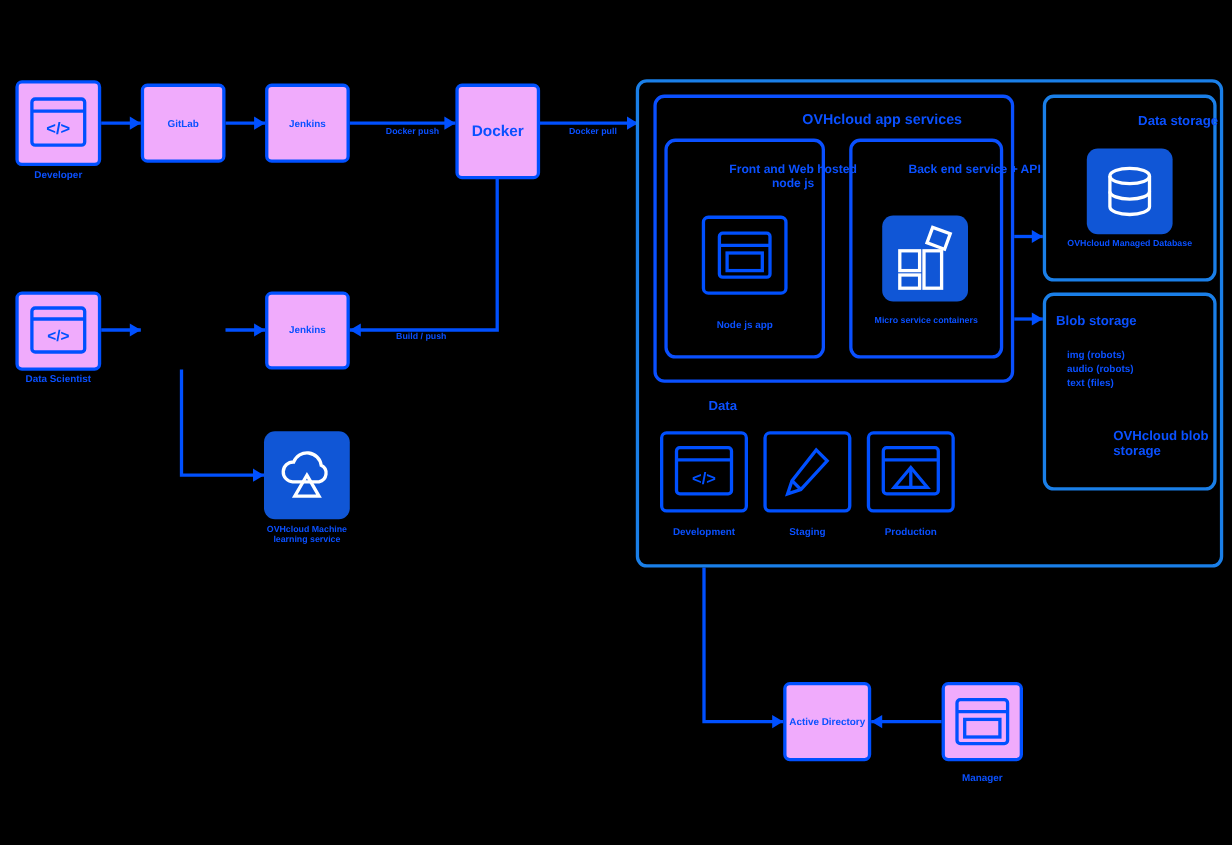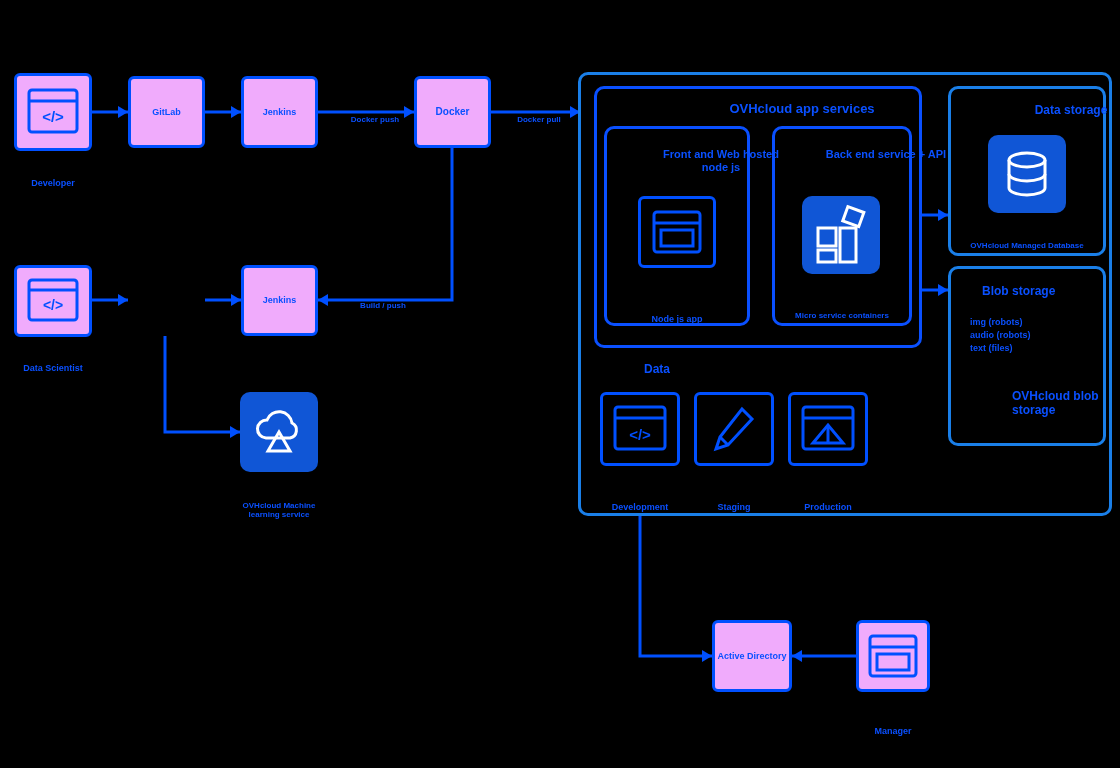--- a/index.html
+++ b/index.html
@@ -5,21 +5,21 @@
   html,body{margin:0;padding:0;background:#000;}
   body{width:1120px;height:768px;position:relative;overflow:hidden;
        font-family:"Liberation Sans",sans-serif;}
   #canvas{position:absolute;left:0;top:0;width:1120px;height:768px;}
 
   .node{position:absolute;box-sizing:border-box;border:3px solid #0050ff;
         border-radius:6px;display:flex;align-items:center;justify-content:center;
         color:#0a50ff;font-weight:bold;text-align:center;line-height:1.12;}
   .node.plain{background:#f0abfc;}
   .cap{position:absolute;color:#0a50ff;font-weight:bold;text-align:center;
-       line-height:1.12;margin-top:24px;}
+       line-height:1.12;}
   .panel{position:absolute;box-sizing:border-box;border:3px solid #1a7fe8;
          border-radius:10px;background:transparent;}
   .panel.thick{border:3px solid #0a50ff;}
   .panel-title{position:absolute;color:#0a50ff;font-weight:bold;text-align:center;
                line-height:1.15;padding-left:44px;}
   .edgelbl{position:absolute;color:#0a50ff;font-weight:bold;font-size:8px;
            text-align:center;line-height:1.1;}
   .iconbox{position:absolute;box-sizing:border-box;border:3px solid #0050ff;
            border-radius:6px;}
   .filled{position:absolute;box-sizing:border-box;background:#1056d6;
@@ -78,21 +78,21 @@
     <text x="26" y="34" font-size="15" fill="#0050ff" text-anchor="middle" font-family="Liberation Sans, sans-serif" font-weight="bold">&lt;/&gt;</text>
   </svg>
   <div class="cap" style="left:14px;top:154px;width:78px;font-size:9px;">Developer</div>
 
   <div class="node plain" style="left:128px;top:76px;width:77px;height:72px;font-size:9px;">GitLab</div>
 
   <div class="node plain" style="left:241px;top:76px;width:77px;height:72px;font-size:9px;">Jenkins</div>
 
   <div class="edgelbl" style="left:330px;top:116px;width:90px;">Docker push</div>
 
-  <div class="node plain" style="left:414px;top:76px;width:77px;height:72px;font-size:10px;">Docker</div>
+  <div class="node plain" style="left:414px;top:76px;width:77px;height:87px;font-size:14px;">Docker</div>
 
   <div class="edgelbl" style="left:497px;top:116px;width:84px;">Docker pull</div>
 
   <div class="node plain" style="left:14px;top:265px;width:78px;height:72px;"></div>
   <svg class="glyph" style="left:27px;top:278px;width:52px;height:46px;" viewBox="0 0 52 46">
     <rect x="2" y="2" width="48" height="40" rx="3" fill="none" stroke="#0050ff" stroke-width="3"></rect>
     <line x1="2" y1="12" x2="50" y2="12" stroke="#0050ff" stroke-width="3"></line>
     <text x="26" y="32" font-size="14" fill="#0050ff" text-anchor="middle" font-family="Liberation Sans, sans-serif" font-weight="bold">&lt;/&gt;</text>
   </svg>
   <div class="cap" style="left:6px;top:339px;width:94px;font-size:9px;">Data Scientist</div>
@@ -166,21 +166,21 @@
   <div class="filled" style="left:988px;top:135px;width:78px;height:78px;"></div>
   <svg class="glyph" style="left:1004px;top:150px;width:46px;height:48px;" viewBox="0 0 46 48">
     <ellipse cx="23" cy="10" rx="18" ry="7" fill="none" stroke="#fff" stroke-width="3"></ellipse>
     <path d="M5,10 L5,38 a18,7 0 0,0 36,0 L41,10" fill="none" stroke="#fff" stroke-width="3"></path>
     <path d="M5,24 a18,7 0 0,0 36,0" fill="none" stroke="#fff" stroke-width="3"></path>
   </svg>
   <div class="cap" style="left:956px;top:218px;width:142px;font-size:8px;">OVHcloud Managed Database</div>
 
   <div class="panel" style="left:948px;top:266px;width:158px;height:180px;"></div>
   <div class="panel-title" style="left:948px;top:285px;width:158px;font-size:12px;text-align:left;
-              padding-left:34px;box-sizing:border-box;">Blob storage</div>
+              padding-left:12px;box-sizing:border-box;">Blob storage</div>
   <div class="list" style="left:970px;top:316px;width:130px;">
     <div>img (robots)</div>
     <div>audio (robots)</div>
     <div>text (files)</div>
   </div>
   <div class="panel-title" style="left:968px;top:390px;width:124px;font-size:12px;text-align:left;">OVHcloud blob storage</div>
 
   <div class="node plain" style="left:712px;top:620px;width:80px;height:72px;font-size:9px;padding:0 2px;">Active Directory</div>
 
   <div class="node plain" style="left:856px;top:620px;width:74px;height:72px;"></div>

